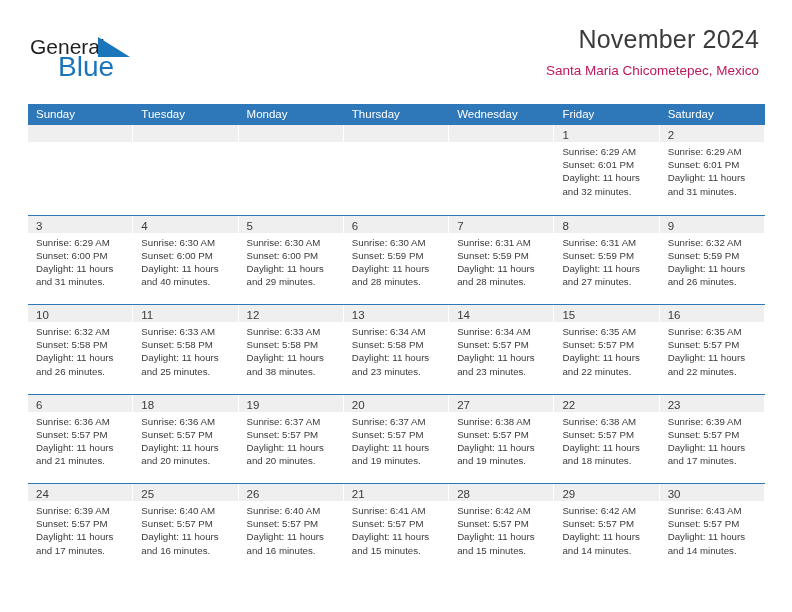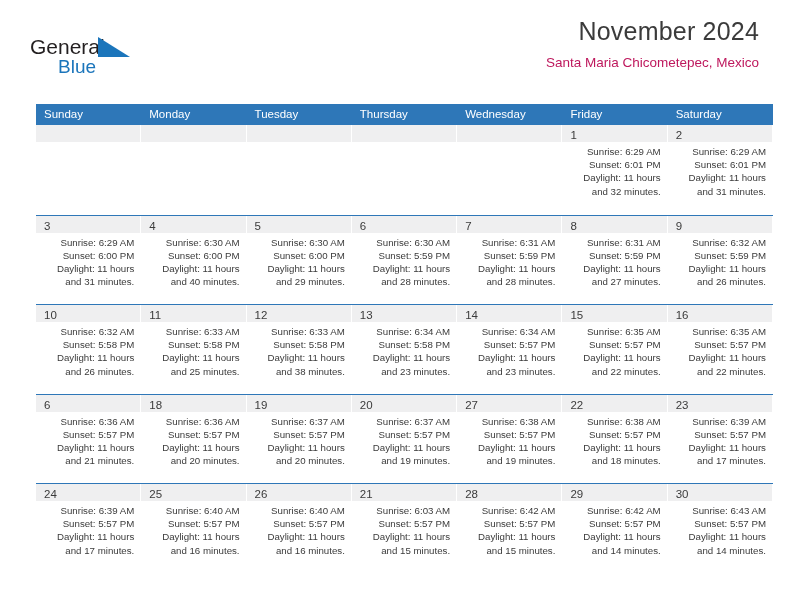--- a/index.html
+++ b/index.html
@@ -41,40 +41,40 @@
     font-size: 21px;
     color: #231f20;
     letter-spacing: 0px;
     line-height: 22px;
     display: block;
     position: absolute;
     top: 0;
     left: 0;
   }
   .brand-blue {
-    font-size: 19px;
+    font-size: 28px;
     color: #1b75bb;
     line-height: 22px;
     display: block;
     position: absolute;
     top: 20px;
     left: 28px;
   }
   .brand-triangle {
     position: absolute;
     left: 68px;
     top: 1px;
     width: 32px;
     height: 20px;
   }
 
   .title-block {
     position: absolute;
     right: 33px;
-    top: 16px;
+    top: 24px;
     text-align: right;
   }
   .cal-title {
     font-size: 25px;
     color: #3b3b3b;
     font-weight: normal;
     margin: 0;
     line-height: 30px;
     letter-spacing: 0.2px;
   }
@@ -82,21 +82,21 @@
     font-size: 13.5px;
     color: #be185d;
     margin: 0;
     line-height: 20px;
     padding-top: 7px;
   }
 
   
   .calendar {
     position: absolute;
-    left: 36px;
+    left: 28px;
     top: 104px;
     width: 737px;
   }
 
   .weekday-row {
     display: flex;
     background: #2e77b8;
     height: 21px;
   }
   .weekday {
@@ -132,21 +132,20 @@
     padding-left: 8px;
   }
   .date-num {
     font-size: 11.5px;
     color: #3b3b3b;
     line-height: 17px;
   }
 
   .day-info {
     padding: 3px 6px 0 8px;
-    text-align: right;
   }
   .day-info div {
     font-size: 9.7px;
     color: #3b3b3b;
     line-height: 13.2px;
     white-space: nowrap;
   }
 </style>
 </head>
 <body>
@@ -169,22 +168,22 @@
       <h1 class="cal-title">November 2024</h1>
       <p class="cal-subtitle">Santa Maria Chicometepec, Mexico</p>
     </div>
 
   </div>
 
   <div class="calendar">
 
     <div class="weekday-row">
       <div class="weekday">Sunday</div>
+      <div class="weekday">Tuesday</div>
       <div class="weekday">Monday</div>
-      <div class="weekday">Tuesday</div>
       <div class="weekday">Thursday</div>
       <div class="weekday">Wednesday</div>
       <div class="weekday">Friday</div>
       <div class="weekday">Saturday</div>
     </div>
 
     <div class="week-row first">
       <div class="day-cell">
         <div class="date-band"><span class="date-num"></span></div>
         <div class="day-info">
@@ -472,21 +471,21 @@
         <div class="day-info">
           <div>Sunrise: 6:40 AM</div>
           <div>Sunset: 5:57 PM</div>
           <div>Daylight: 11 hours</div>
           <div>and 16 minutes.</div>
         </div>
       </div>
       <div class="day-cell">
         <div class="date-band"><span class="date-num">21</span></div>
         <div class="day-info">
-          <div>Sunrise: 6:03 AM</div>
+          <div>Sunrise: 6:41 AM</div>
           <div>Sunset: 5:57 PM</div>
           <div>Daylight: 11 hours</div>
           <div>and 15 minutes.</div>
         </div>
       </div>
       <div class="day-cell">
         <div class="date-band"><span class="date-num">28</span></div>
         <div class="day-info">
           <div>Sunrise: 6:42 AM</div>
           <div>Sunset: 5:57 PM</div>

